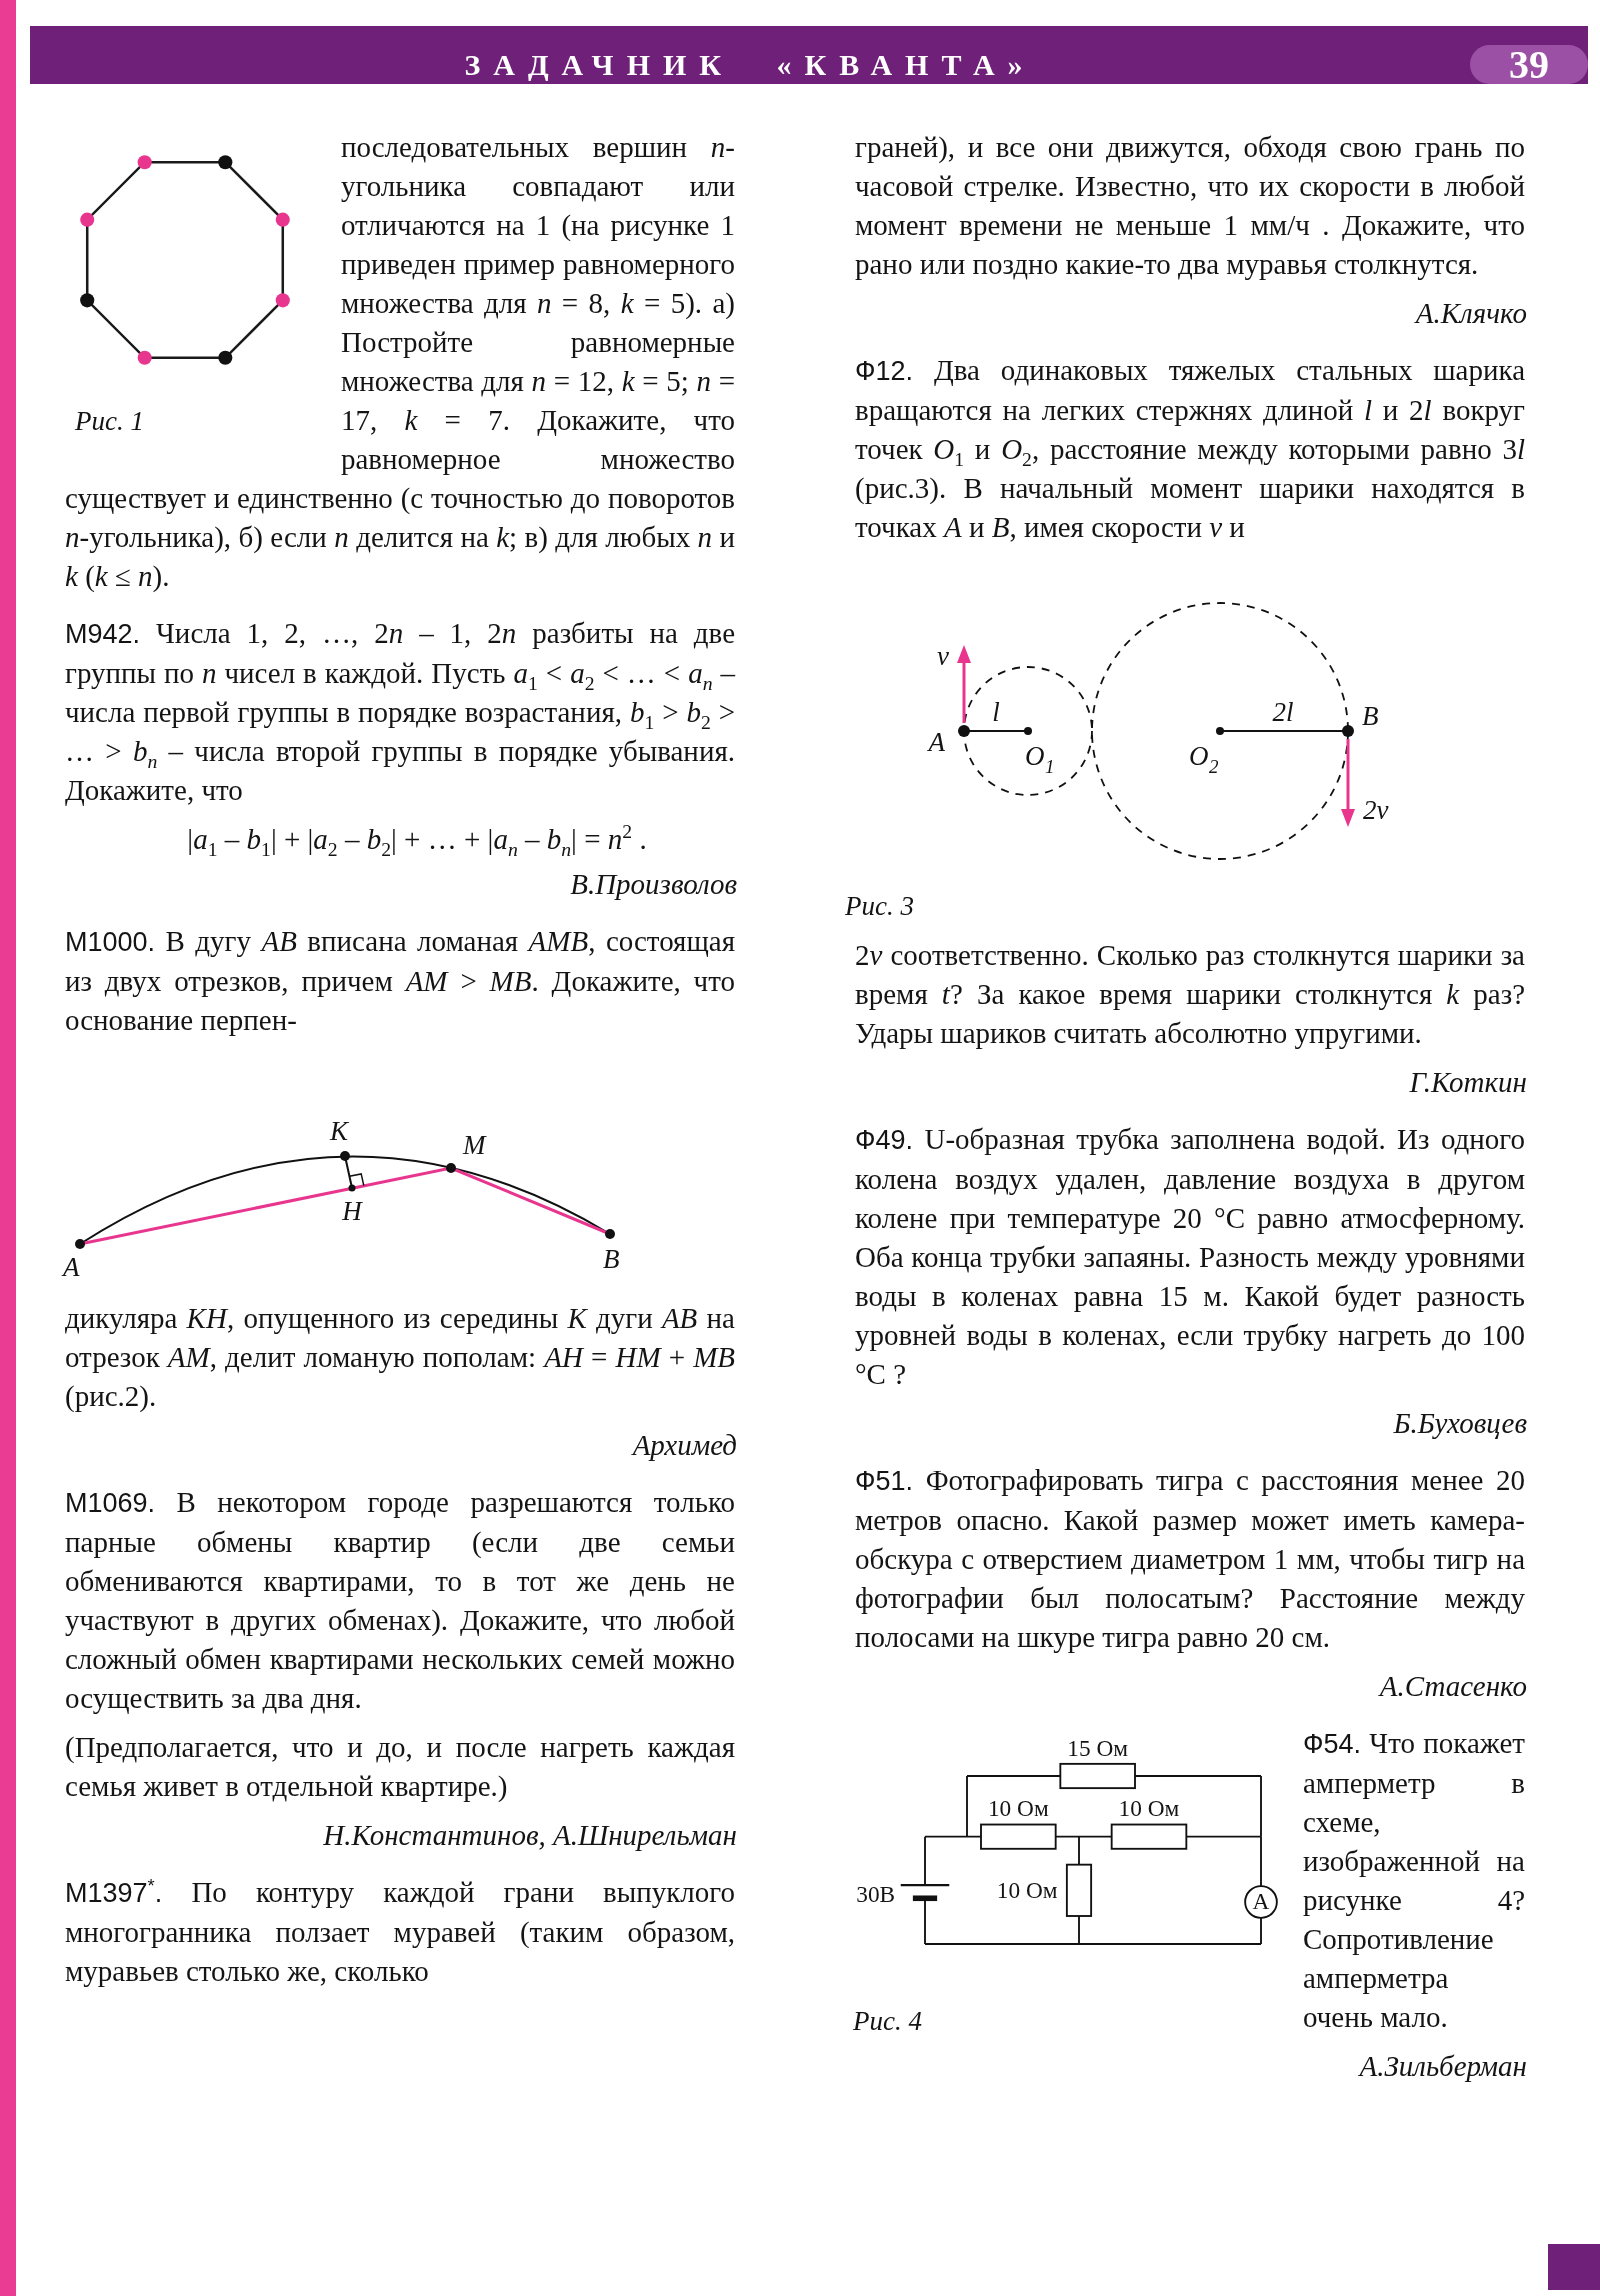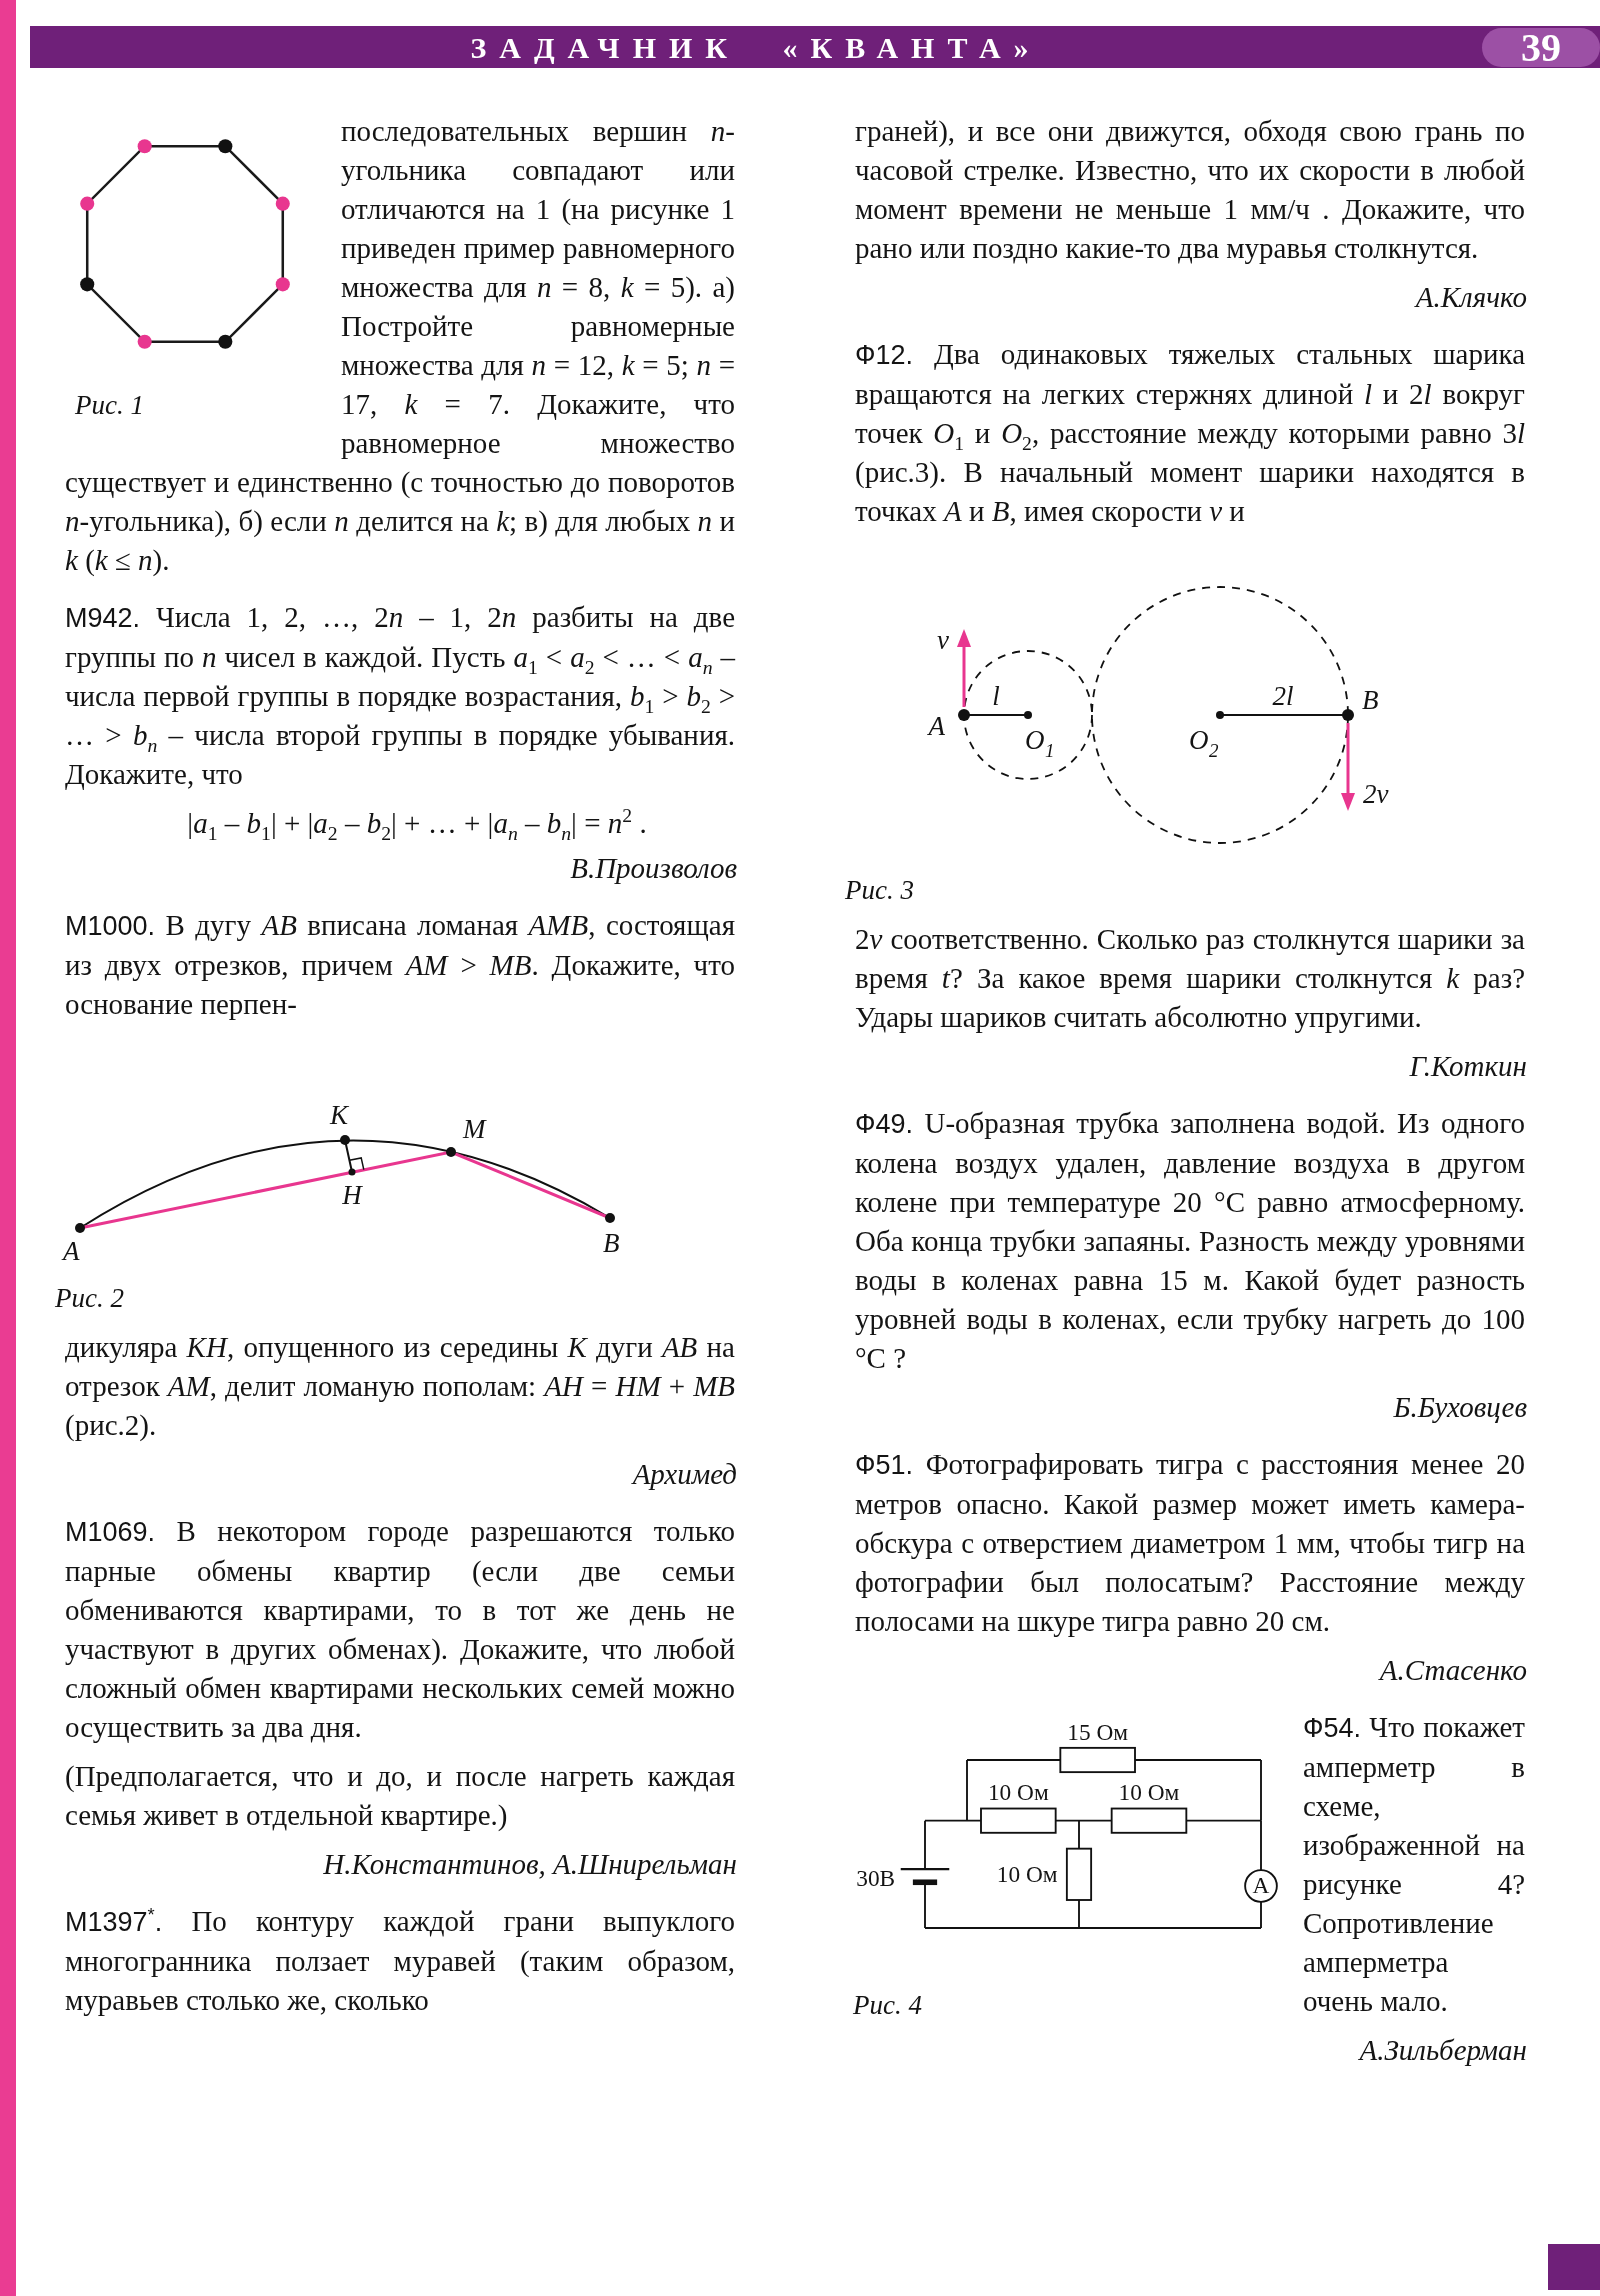--- a/index.html
+++ b/index.html
@@ -5,21 +5,21 @@
   html,body{margin:0;padding:0;}
   body{
     width:1600px;height:2296px;position:relative;overflow:hidden;
     background:#ffffff;color:#141414;
     font-family:"Liberation Serif", serif;
     font-size:29px;line-height:39px;
   }
   .left-strip{position:absolute;left:0;top:0;width:16px;height:2296px;background:#ea3c92;}
   .corner-square{position:absolute;right:0;bottom:6px;width:52px;height:46px;background:#6f2079;}
 
-  .header-bar{margin:26px 0 0 30px;height:42px;background:#6f2079;display:flex;align-items:center;}
+  .header-bar{margin:26px 12px 0 30px;height:58px;background:#6f2079;display:flex;align-items:flex-end;}
   .header-title{flex:1;display:flex;align-items:center;justify-content:center;
     color:#fff;font-weight:bold;font-size:30px;letter-spacing:13px;word-spacing:22px;}
   .page-num{width:118px;background:#9c50a5;color:#fff;font-size:40px;font-weight:bold;
     display:flex;align-items:center;justify-content:center;font-style:normal;border-radius:25px;}
 
   .content{display:flex;gap:100px;margin:34px 65px 0 55px;}
   .col{width:690px;}
   p{margin:10px;text-align:justify;}
   .block{margin-bottom:18px;}
   .plabel{font-family:"Liberation Sans", sans-serif;font-weight:400;font-size:27px;}
@@ -94,21 +94,20 @@
           <circle cx="290" cy="102" r="5" fill="#111111"></circle>
           <circle cx="396" cy="114" r="5" fill="#111111"></circle>
           <circle cx="297" cy="134" r="3.5" fill="#111111"></circle>
           <circle cx="555" cy="180" r="5" fill="#111111"></circle>
           <text x="284" y="86" text-anchor="middle" class="svgtext it">K</text>
           <text x="408" y="100" class="svgtext it">M</text>
           <text x="297" y="166" text-anchor="middle" class="svgtext it">H</text>
           <text x="8" y="222" class="svgtext it">A</text>
           <text x="548" y="214" class="svgtext it">B</text>
         </svg>
-        <figcaption>Рис. 2</figcaption>
       </figure>
       <p>дикуляра <i>KH</i>, опущенного из середины <i>K</i> дуги <i>AB</i> на отрезок <i>AM</i>, делит ломаную пополам: <i>AH</i> = <i>HM</i> + <i>MB</i> (рис.2).</p>
       <p class="author">Архимед</p>
     </div>
 
     <div class="block">
       <p><span class="plabel">М1069.</span> <span>В некотором городе разрешаются только парные обмены квартир (если две семьи обмениваются квартирами, то в тот же день не участвуют в других обменах). Докажите, что любой сложный обмен квартирами нескольких семей можно осуществить за два дня.</span></p>
       <p>(Предполагается, что и до, и после нагреть каждая семья живет в отдельной квартире.)</p>
       <p class="author">Н.Константинов, А.Шнирельман</p>
     </div>

